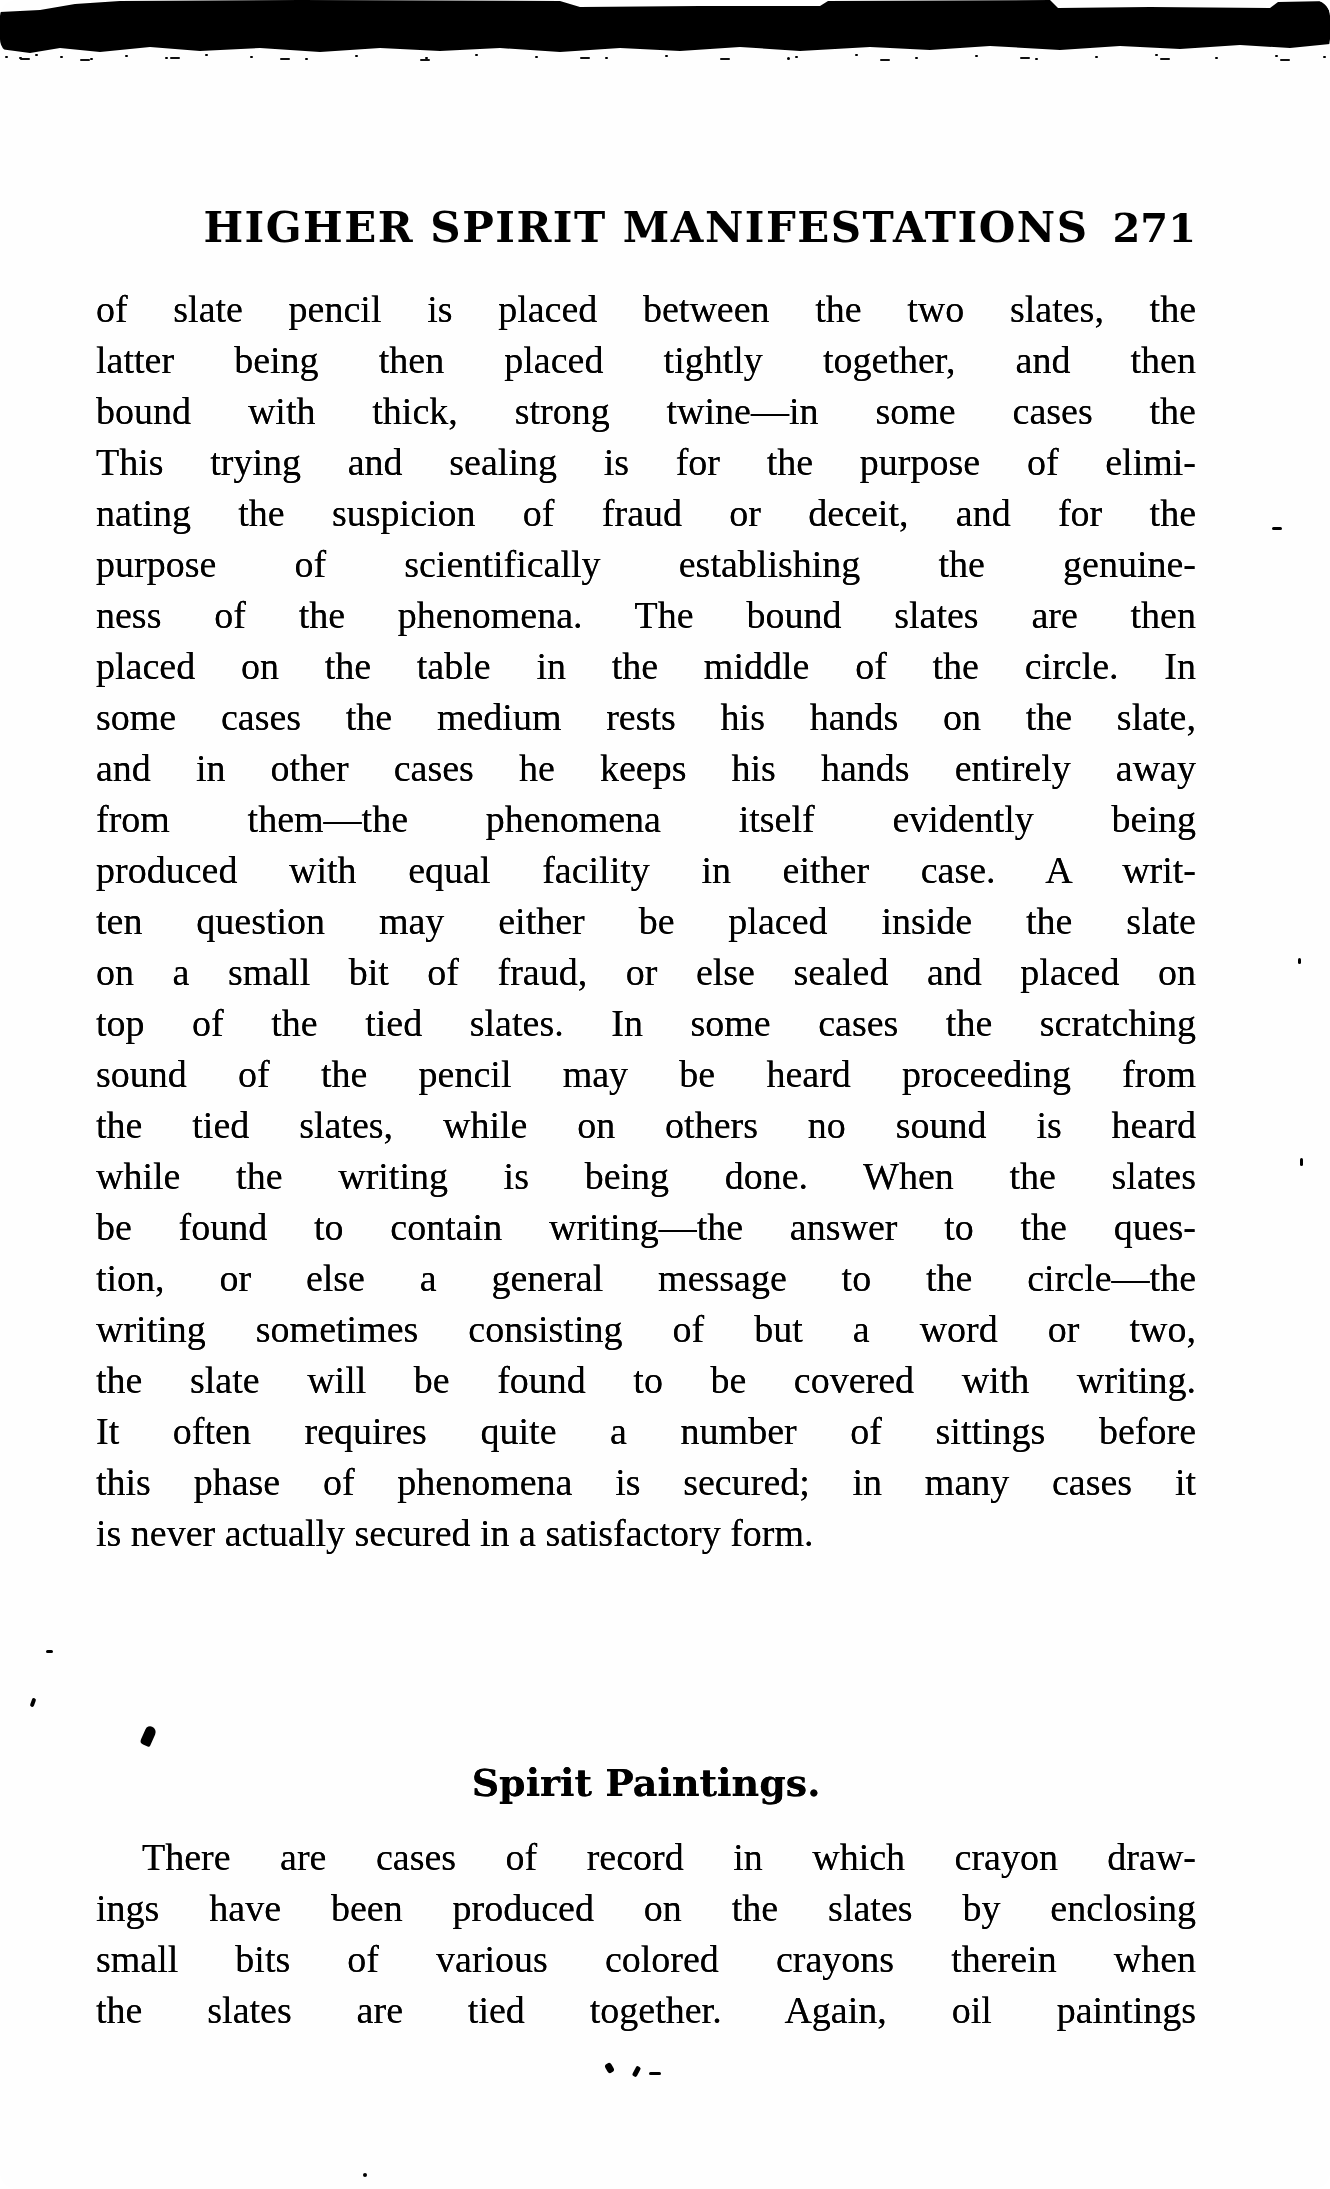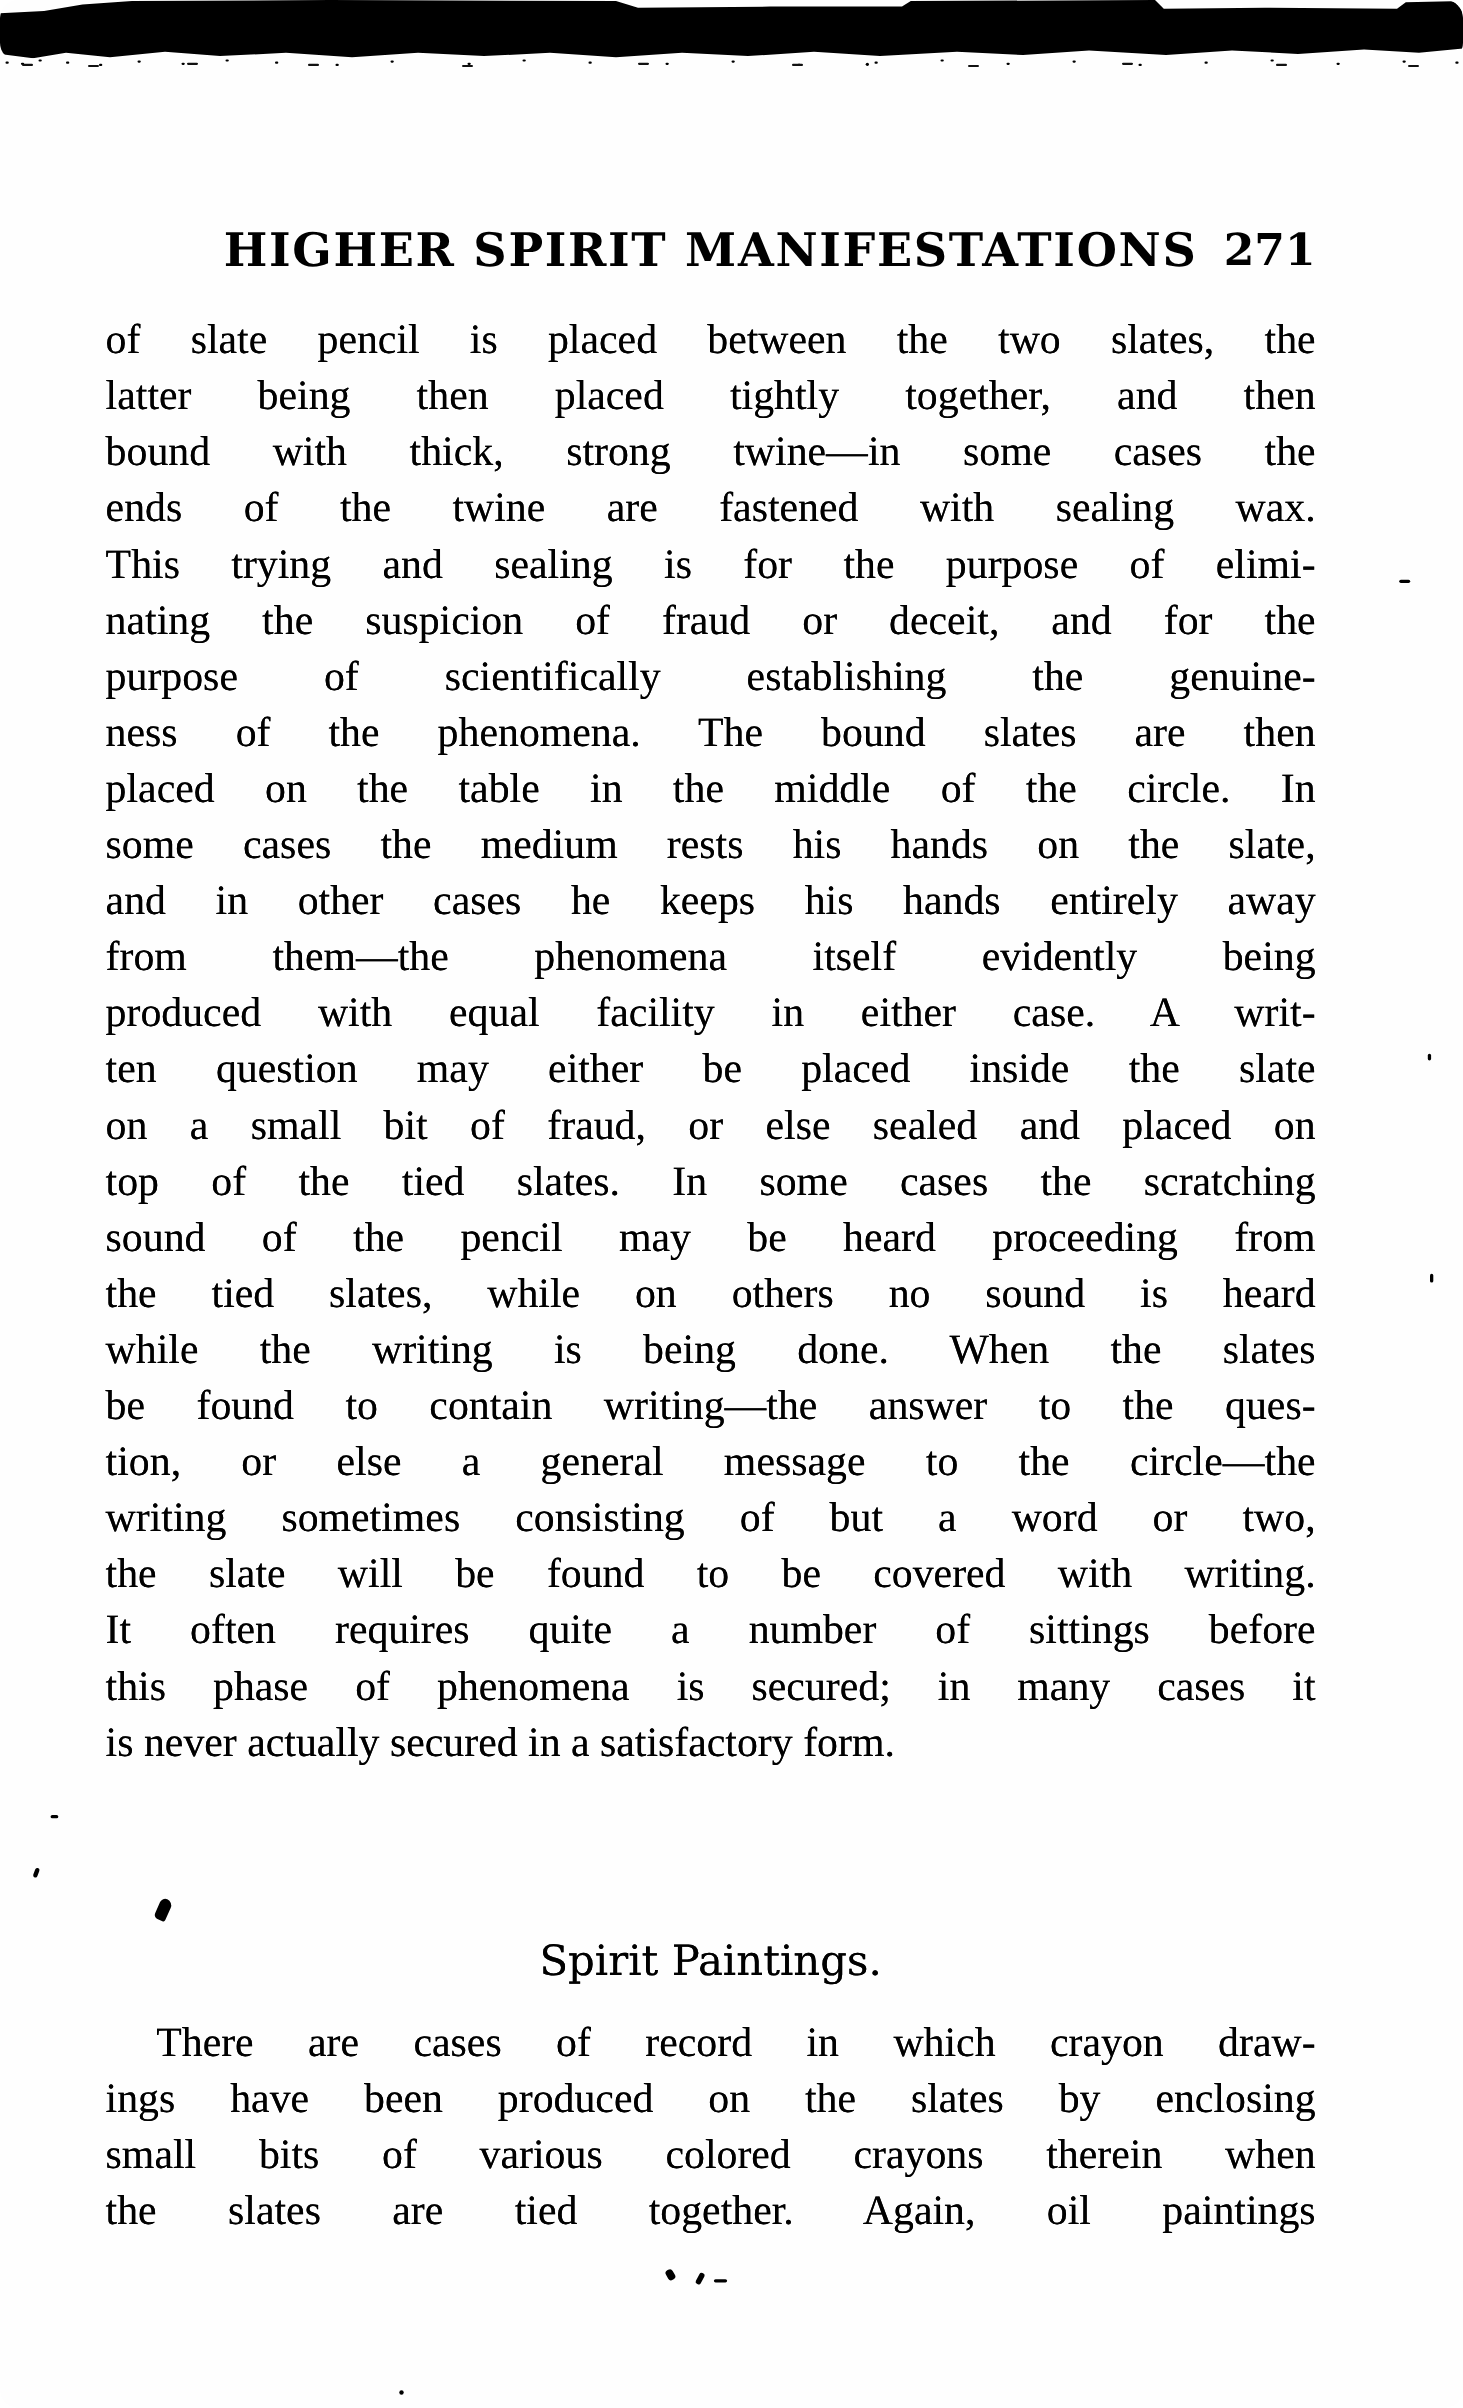--- a/index.html
+++ b/index.html
@@ -82,21 +82,21 @@
   .para1 { top: 284px; }
   .para1 .text-line:last-child { text-align-last: left; }
   .para2 { top: 1832px; }
   .para2 .text-line:first-child { text-indent: 46px; }
   .section-heading {
     position: absolute; top: 1757px; left: 0; width: 100%;
     margin: 0;
     height: 51px; line-height: 51px;
     text-align: center;
     font-size: 38px;
-    font-weight: normal;
+    font-weight: bold;
     text-shadow: 0 0 0.6px rgba(0,0,0,0.85);
   }
   
   .mark { position: absolute; background: #000; }
   .mark-right-1  { left: 1272px; top: 527px;  width: 10px; height: 3px; }
   .mark-right-2  { left: 1298px; top: 958px;  width: 3px;  height: 6px; }
   .mark-right-3  { left: 1300px; top: 1158px; width: 3px;  height: 8px; }
   .mark-left-1   { left: 46px;   top: 1650px; width: 7px;  height: 3px; }
   .mark-left-2   { left: 31px;   top: 1698px; width: 4px;  height: 9px; border-radius: 2px; transform: rotate(20deg); }
   .mark-ink      { left: 143px;  top: 1726px; width: 11px; height: 20px; border-radius: 5px 6px 2px 4px; transform: rotate(24deg); }
@@ -119,21 +119,20 @@
 
     <div class="running-header">
       <span class="rh-title">HIGHER SPIRIT MANIFESTATIONS</span>
       <span class="rh-num">271</span>
     </div>
 
     <div class="para para1">
         <div class="text-line">of slate pencil is placed between the two slates, the</div>
         <div class="text-line">latter being then placed tightly together, and then</div>
         <div class="text-line">bound with thick, strong twine—in some cases the</div>
-        <div class="text-line">ends of the twine are fastened with sealing wax.</div>
         <div class="text-line">This trying and sealing is for the purpose of elimi-</div>
         <div class="text-line">nating the suspicion of fraud or deceit, and for the</div>
         <div class="text-line">purpose of scientifically establishing the genuine-</div>
         <div class="text-line">ness of the phenomena. The bound slates are then</div>
         <div class="text-line">placed on the table in the middle of the circle. In</div>
         <div class="text-line">some cases the medium rests his hands on the slate,</div>
         <div class="text-line">and in other cases he keeps his hands entirely away</div>
         <div class="text-line">from them—the phenomena itself evidently being</div>
         <div class="text-line">produced with equal facility in either case. A writ-</div>
         <div class="text-line">ten question may either be placed inside the slate</div>

